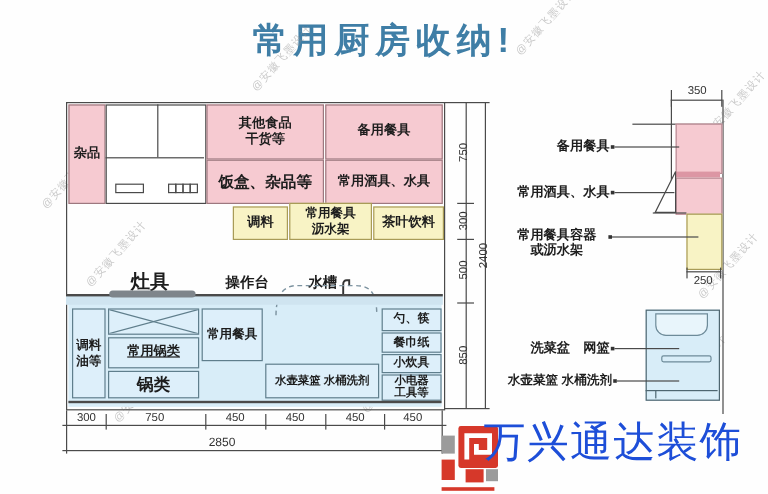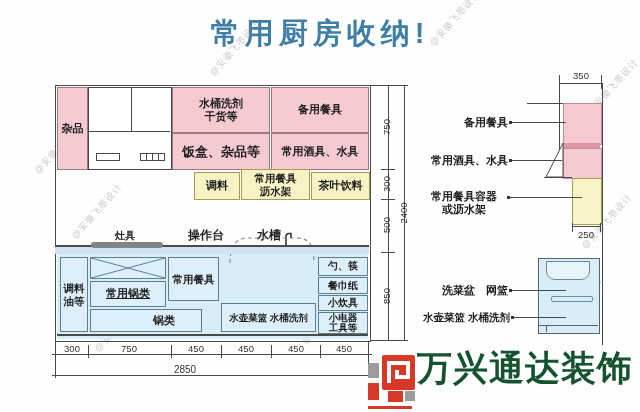--- a/index.html
+++ b/index.html
@@ -13,21 +13,21 @@
   .yellow{background:var(--yellow,#f8f3c5);border:1px solid #a89b57;}
   .bcell{background:var(--cellblue,#ddeffa);border:1px solid #5f7e8c;}
   .dimtxt{position:absolute;font-size:9.5px;color:#333;text-align:center;line-height:1;}
   .rot{transform:rotate(-90deg);transform-origin:center center;}
   .wm{position:absolute;color:#8f8f8f;opacity:.48;font-size:9px;letter-spacing:1px;
       transform:rotate(-48deg);white-space:nowrap;pointer-events:none;}
   .sidelabel{position:absolute;font-weight:bold;color:#1d1d1d;font-size:11px;text-align:right;white-space:pre-line;line-height:1.15;}
   .leaddot{position:absolute;width:3px;height:3px;background:#333;}
   #title{position:absolute;left:0;top:14px;width:640px;text-align:center;
          font-size:29px;font-weight:900;color:var(--titleblue,#3f7ea6);letter-spacing:5px;}
-  #logo-cn{position:absolute;left:417px;top:345px;width:223px;font-size:35px;font-weight:700;color:#14532d;letter-spacing:1px;}
+  #logo-cn{position:absolute;left:403px;top:345px;width:223px;font-size:35px;font-weight:400;color:#1d4ed8;letter-spacing:1px;}
   #logo-en{position:absolute;left:419px;top:392px;width:221px;font-size:11.5px;font-weight:bold;color:#222;letter-spacing:0.8px;}
 </style>
 </head>
 <body>
 
 <div id="scene">
 
   <div id="title">常用厨房收纳!</div>
 
   <div class="wm" style="left:25px;top:140px;">@安徽飞墨设计</div>
@@ -48,32 +48,32 @@
 
   <div class="abs" style="left:88px;top:87px;width:82px;height:81px;background:#fff;border:1px solid #4a4a4a;"></div>
   <div class="line" style="left:131px;top:87px;width:1px;height:44px;"></div>
   <div class="line" style="left:88px;top:131px;width:82px;height:1px;"></div>
   <div class="abs" style="left:96px;top:153px;width:22px;height:6px;border:1px solid #4a4a4a;"></div>
   <div class="abs" style="left:140px;top:153px;width:5px;height:6px;border:1px solid #4a4a4a;"></div>
   <div class="abs" style="left:146px;top:153px;width:5px;height:6px;border:1px solid #4a4a4a;"></div>
   <div class="abs" style="left:152px;top:153px;width:5px;height:6px;border:1px solid #4a4a4a;"></div>
   <div class="abs" style="left:158px;top:153px;width:5px;height:6px;border:1px solid #4a4a4a;"></div>
 
-  <div class="cell pink" style="left:172px;top:87px;width:96px;height:44px;font-size:11px;">水桶洗剂
+  <div class="cell pink" style="left:172px;top:87px;width:96px;height:44px;font-size:11px;">其他食品
 干货等</div>
   <div class="cell pink" style="left:271px;top:87px;width:96px;height:44px;font-size:11px;">备用餐具</div>
   <div class="cell pink" style="left:172px;top:133px;width:96px;height:35px;font-size:13px;">饭盒、杂品等</div>
   <div class="cell pink" style="left:271px;top:133px;width:96px;height:35px;font-size:11px;">常用酒具、水具</div>
 
   <div class="cell yellow" style="left:194px;top:172px;width:44px;height:26px;font-size:11px;">调料</div>
   <div class="cell yellow" style="left:241px;top:169px;width:67px;height:29px;font-size:10.5px;">常用餐具
 沥水架</div>
   <div class="cell yellow" style="left:311px;top:172px;width:57px;height:26px;font-size:11px;">茶叶饮料</div>
 
-  <div class="cell" style="left:101px;top:228px;width:48px;height:15px;font-size:10px;">灶具</div>
+  <div class="cell" style="left:101px;top:228px;width:48px;height:15px;font-size:16px;">灶具</div>
   <div class="cell" style="left:180px;top:228px;width:52px;height:15px;font-size:12px;">操作台</div>
   <div class="cell" style="left:251px;top:228px;width:36px;height:15px;font-size:12px;">水槽</div>
   <svg class="abs" style="left:282px;top:230px;" width="12" height="19">
     <path d="M4,18 L4,7 Q4,3.5 7,3.5 L9,3.5 L9,8" fill="none" stroke="#333" stroke-width="1.6"></path>
   </svg>
 
   <svg class="abs" style="left:226px;top:235px;" width="92" height="28">
     <path d="M4,28 C4,8 12,3 22,3 L70,3 C82,3 88,8 88,28" fill="none" stroke="#7d93a0" stroke-width="1.2" stroke-dasharray="4,3"></path>
   </svg>
 
@@ -83,21 +83,21 @@
   <div class="cell bcell" style="left:60px;top:257px;width:26px;height:73px;font-size:10.5px;">调料
 油等</div>
 
   <div class="abs" style="left:90px;top:257px;width:74px;height:20px;border:1px solid #5f7e8c;background:var(--cellblue,#ddeffa);">
     <svg width="74" height="20">
       <line x1="0" y1="0" x2="74" y2="20" stroke="#5f7e8c" stroke-width="1"></line>
       <line x1="0" y1="20" x2="74" y2="0" stroke="#5f7e8c" stroke-width="1"></line>
     </svg>
   </div>
   <div class="cell bcell" style="left:90px;top:281px;width:74px;height:24px;font-size:11px;text-decoration:underline;">常用锅类</div>
-  <div class="cell bcell" style="left:90px;top:309px;width:74px;height:21px;font-size:11px;padding-left:36px;">锅类</div>
+  <div class="cell bcell" style="left:90px;top:309px;width:74px;height:21px;font-size:14px;">锅类</div>
 
   <div class="cell bcell" style="left:168px;top:257px;width:49px;height:42px;font-size:10.5px;">常用餐具</div>
 
   <div class="cell bcell" style="left:221px;top:303px;width:93px;height:27px;font-size:9.5px;">水壶菜篮 水桶洗剂</div>
 
   <div class="cell bcell" style="left:318px;top:257px;width:48px;height:17px;font-size:10px;font-family:Liberation Mono, monospace;">勺、筷</div>
   <div class="cell bcell" style="left:318px;top:277px;width:48px;height:15px;font-size:10px;">餐巾纸</div>
   <div class="cell bcell" style="left:318px;top:295px;width:48px;height:14px;font-size:10px;">小炊具</div>
   <div class="cell bcell" style="left:318px;top:312px;width:48px;height:20px;font-size:9.5px;line-height:1.1;">小电器
 工具等</div>

